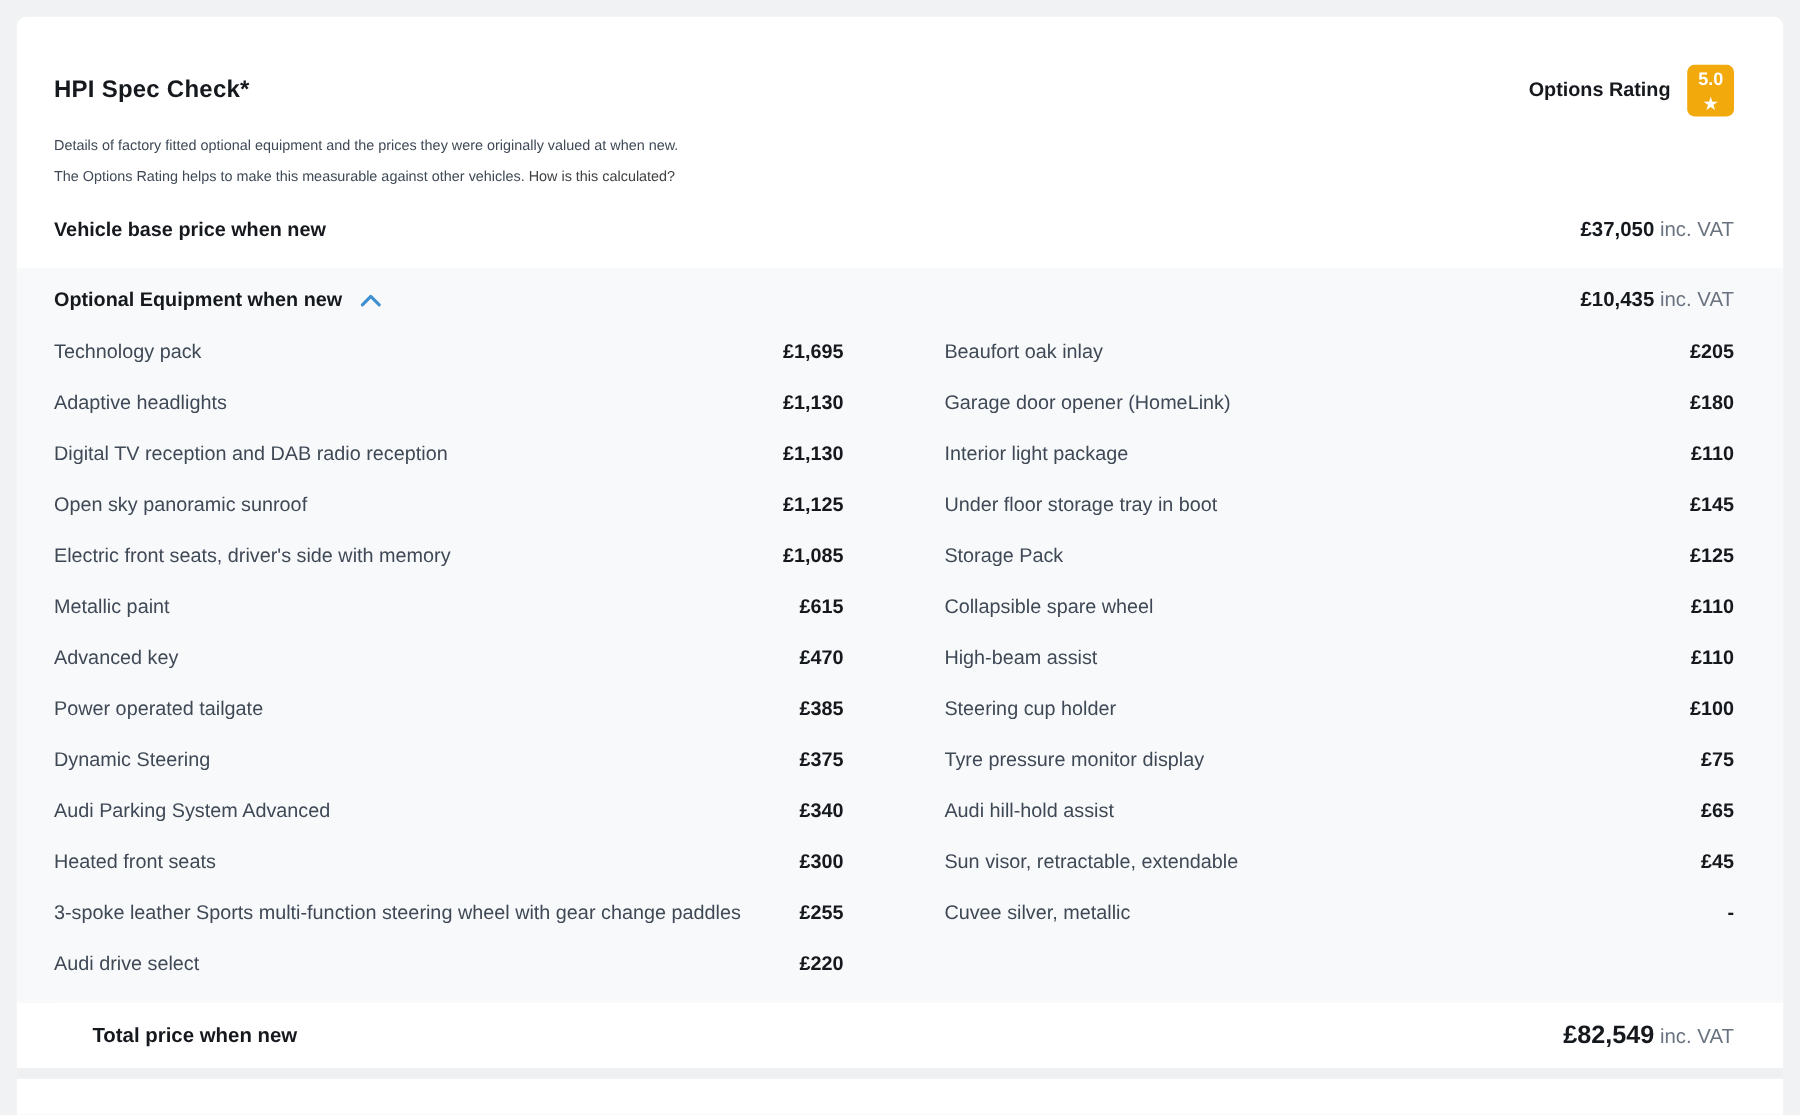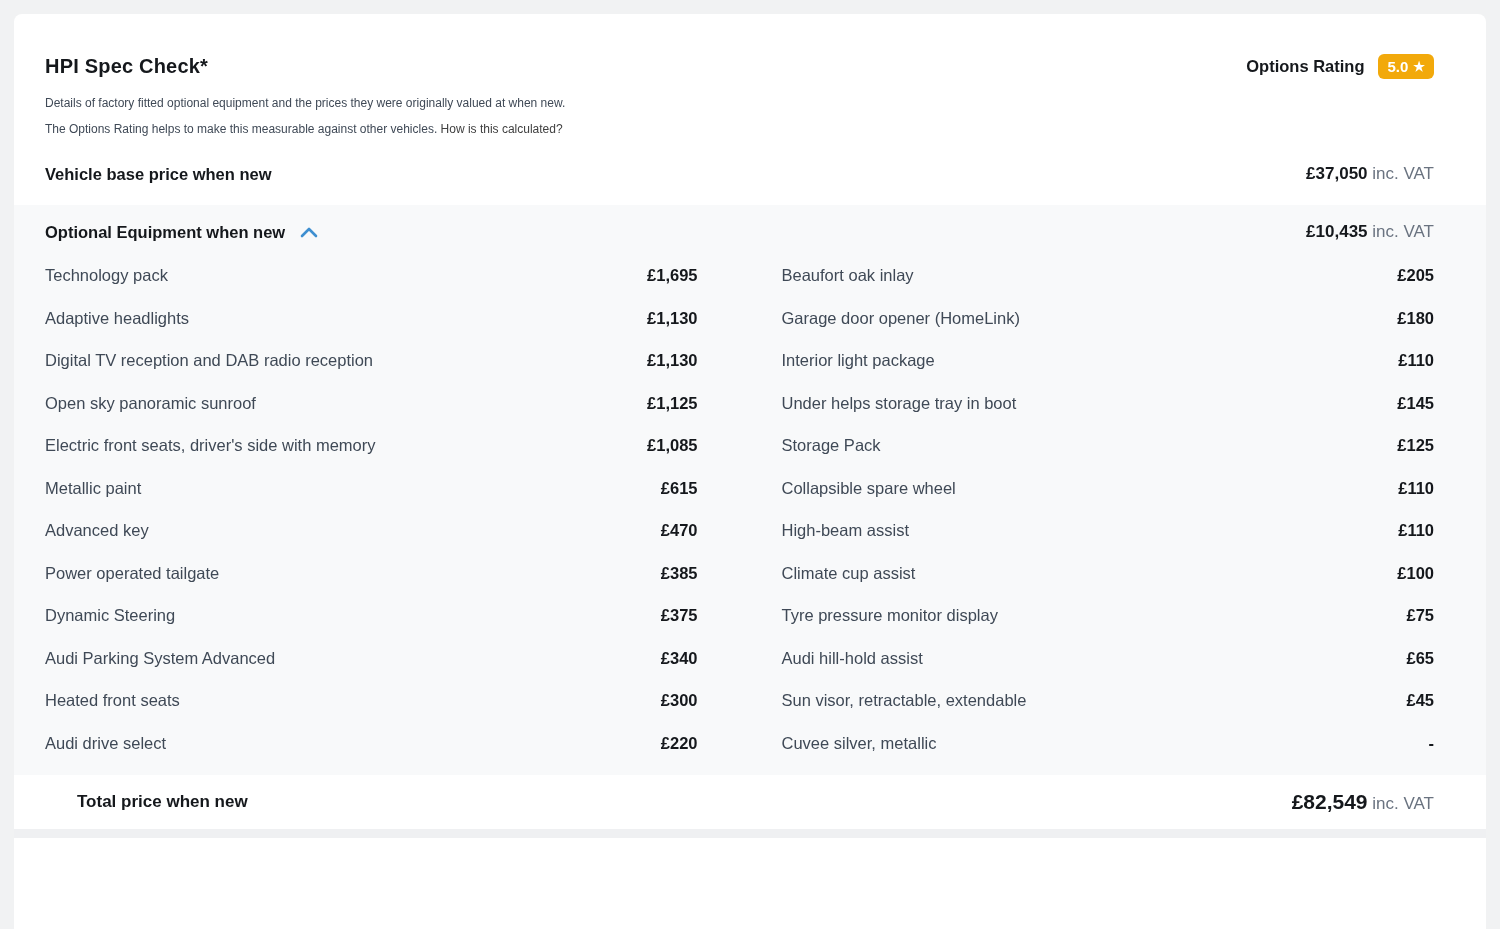--- a/index.html
+++ b/index.html
@@ -12,35 +12,35 @@
   .card {
     margin: 14px 14px 0 14px;
     width: 1472px;
     height: 915px;
     background: #ffffff;
     border-radius: 8px 8px 0 0;
     display: flex;
     flex-direction: column;
     overflow: hidden;
   }
-  .row-pad { padding-left: 31px; padding-right: 52px; }
+  .row-pad { padding-left: 31px; padding-right: 41px; }
 
   
   .hdr {
     display: flex; justify-content: space-between; align-items: center;
     padding-top: 40px;
   }
   .title { font-size: 20px; font-weight: 700; color: #15181c; letter-spacing: .2px; }
   .rating-wrap { display: flex; align-items: center; gap: 14px; }
   .rating-label { font-size: 16.5px; font-weight: 700; color: #15181c; }
   .badge {
     display: inline-flex; align-items: center; gap: 5px;
     background: #f2a90b; color: #ffffff;
     font-size: 15px; font-weight: 700;
-    padding: 4px 9px; border-radius: 6px; line-height: 17px;
+    padding: 4px 9px; border-radius: 6px; line-height: 17px; flex-direction: column;
   }
   .badge .star { font-size: 13px; line-height: 1; }
 
   
   .desc {
     margin-top: 12px;
     font-size: 12px; line-height: 25.5px; color: #3f4956;
   }
   .desc a, .link {
     color: #404040; cursor: pointer;
@@ -181,20 +181,24 @@
   <div class="item">
     <span class="item-label">Audi Parking System Advanced</span>
     <span class="item-price">£340</span>
   </div>
 
   <div class="item">
     <span class="item-label">Heated front seats</span>
     <span class="item-price">£300</span>
   </div>
 
+  <div class="item">
+    <span class="item-label">3-spoke leather Sports multi-function steering wheel with gear change paddles</span>
+    <span class="item-price">£255</span>
+  </div>
 
   <div class="item">
     <span class="item-label">Audi drive select</span>
     <span class="item-price">£220</span>
   </div>
 </div>
       <div class="col" id="right-col">
   <div class="item">
     <span class="item-label">Beaufort oak inlay</span>
     <span class="item-price">£205</span>
@@ -204,41 +208,41 @@
     <span class="item-label">Garage door opener (HomeLink)</span>
     <span class="item-price">£180</span>
   </div>
 
   <div class="item">
     <span class="item-label">Interior light package</span>
     <span class="item-price">£110</span>
   </div>
 
   <div class="item">
-    <span class="item-label">Under helps storage tray in boot</span>
+    <span class="item-label">Under floor storage tray in boot</span>
     <span class="item-price">£145</span>
   </div>
 
   <div class="item">
     <span class="item-label">Storage Pack</span>
     <span class="item-price">£125</span>
   </div>
 
   <div class="item">
     <span class="item-label">Collapsible spare wheel</span>
     <span class="item-price">£110</span>
   </div>
 
   <div class="item">
     <span class="item-label">High-beam assist</span>
     <span class="item-price">£110</span>
   </div>
 
   <div class="item">
-    <span class="item-label">Climate cup assist</span>
+    <span class="item-label">Steering cup holder</span>
     <span class="item-price">£100</span>
   </div>
 
   <div class="item">
     <span class="item-label">Tyre pressure monitor display</span>
     <span class="item-price">£75</span>
   </div>
 
   <div class="item">
     <span class="item-label">Audi hill-hold assist</span>

